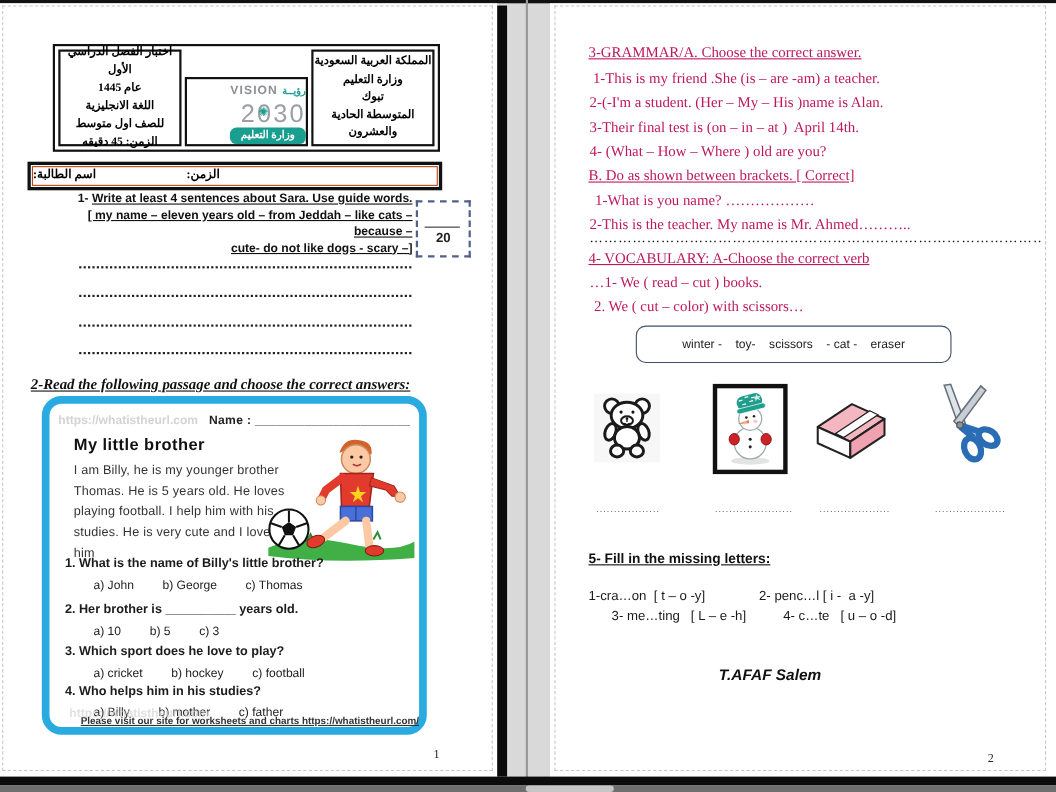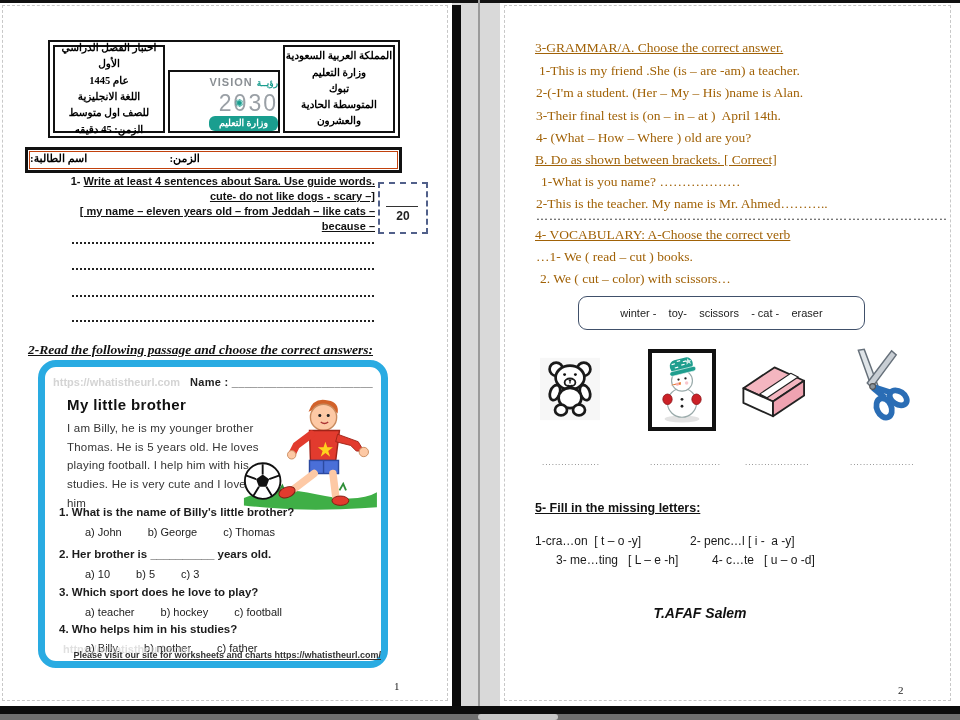--- a/index.html
+++ b/index.html
@@ -55,21 +55,21 @@
   .card .name-label{font-size:11px;color:#222;font-weight:bold;letter-spacing:.3px;}
   .card .title{font-size:15px;font-weight:bold;color:#111;letter-spacing:.4px;}
   .card .passage{font-size:11.5px;color:#333;line-height:1.62;letter-spacing:.2px;width:192px;}
   .card .q{font-size:11.5px;font-weight:bold;color:#1c1c1c;}
   .card .opts{font-size:11px;color:#222;}
   .card .opts span{margin-right:26px;}
   .card .footer{font-size:9px;font-weight:bold;color:#333;text-decoration:underline;text-align:right;width:100%;}
   .pgnum{font-family:"Liberation Serif", serif;font-size:11px;color:#222;}
 
   
-  .r-line{font-family:"Liberation Serif", serif;font-size:13.5px;color:#a16207;white-space:pre;}
+  .r-line{font-family:"Liberation Serif", serif;font-size:13.5px;color:#be185d;white-space:pre;}
   .r-ul{text-decoration:underline;}
   .dots-long{overflow:hidden;white-space:nowrap;font-size:12px;color:#111;letter-spacing:1px;}
   .word-bank{left:78px;top:293px;width:287px;height:34px;border:1.5px solid #40506a;border-radius:9px;display:flex;align-items:center;justify-content:center;font-size:11px;color:#222;white-space:pre;box-sizing:border-box;}
   .img-answer{font-size:8px;color:#555;letter-spacing:1px;white-space:nowrap;overflow:hidden;}
   .q5-head{font-size:12.5px;font-weight:bold;text-decoration:underline;color:#111;}
   .fill-item{font-size:12px;color:#1a1a1a;white-space:pre;font-weight:500;}
   .teacher{font-size:14px;font-weight:bold;font-style:italic;color:#111;text-align:center;}
   .snow-frame{border:4px solid #111;background:#fff;box-sizing:border-box;padding:1px;}
 </style>
 </head>
@@ -137,22 +137,22 @@
 
     <div class="abs name-bar">
       <div class="name-bar-inner ar">
         <span class="student">اسم الطالبة:</span>
         <span class="klass">الزمن:</span>
       </div>
     </div>
 
     <div class="abs q1">
       <div><span>1- </span><span class="u">Write at least 4 sentences about Sara. Use guide words.</span></div>
+      <div class="u">[ my name – eleven years old – from Jeddah – like cats – because –</div>
       <div class="u">cute- do not like dogs - scary –]</div>
-      <div class="u">[ my name – eleven years old – from Jeddah – like cats – because –</div>
     </div>
     <div class="abs marks-box">
       <div class="marks-line"></div>
       <div class="marks-num">20</div>
     </div>
 
     <div class="abs dotline" style="left:72px;top:239px;width:302px;"></div>
     <div class="abs dotline" style="left:72px;top:265px;width:302px;"></div>
     <div class="abs dotline" style="left:72px;top:292px;width:302px;"></div>
     <div class="abs dotline" style="left:72px;top:317px;width:302px;"></div>
@@ -193,21 +193,21 @@
       <div class="abs q" style="left:14px;top:139px;">1. What is the name of Billy's little brother?</div>
       <div class="abs opts" style="left:40px;top:159px;">
         <span>a) John</span><span>b) George</span><span>c) Thomas</span>
       </div>
       <div class="abs q" style="left:14px;top:181px;">2. Her brother is __________ years old.</div>
       <div class="abs opts" style="left:40px;top:201px;">
         <span>a) 10</span><span>b) 5</span><span>c) 3</span>
       </div>
       <div class="abs q" style="left:14px;top:219px;">3. Which sport does he love to play?</div>
       <div class="abs opts" style="left:40px;top:239px;">
-        <span>a) teacher</span><span>b) hockey</span><span>c) football</span>
+        <span>a) cricket</span><span>b) hockey</span><span>c) football</span>
       </div>
       <div class="abs q" style="left:14px;top:256px;">4. Who helps him in his studies?</div>
       <div class="abs opts" style="left:40px;top:275px;">
         <span>a) Billy</span><span>b) mother</span><span>c) father</span>
       </div>
       <div class="abs wm" style="left:18px;top:276px;opacity:.7;z-index:0;">https://whatistheurl.com</div>
       <div class="abs footer" style="left:0;bottom:1px;">Please visit our site for worksheets and charts https://whatistheurl.com/</div>
     </div>
 
     <div class="abs pgnum" style="left:394px;top:677px;">1</div>

